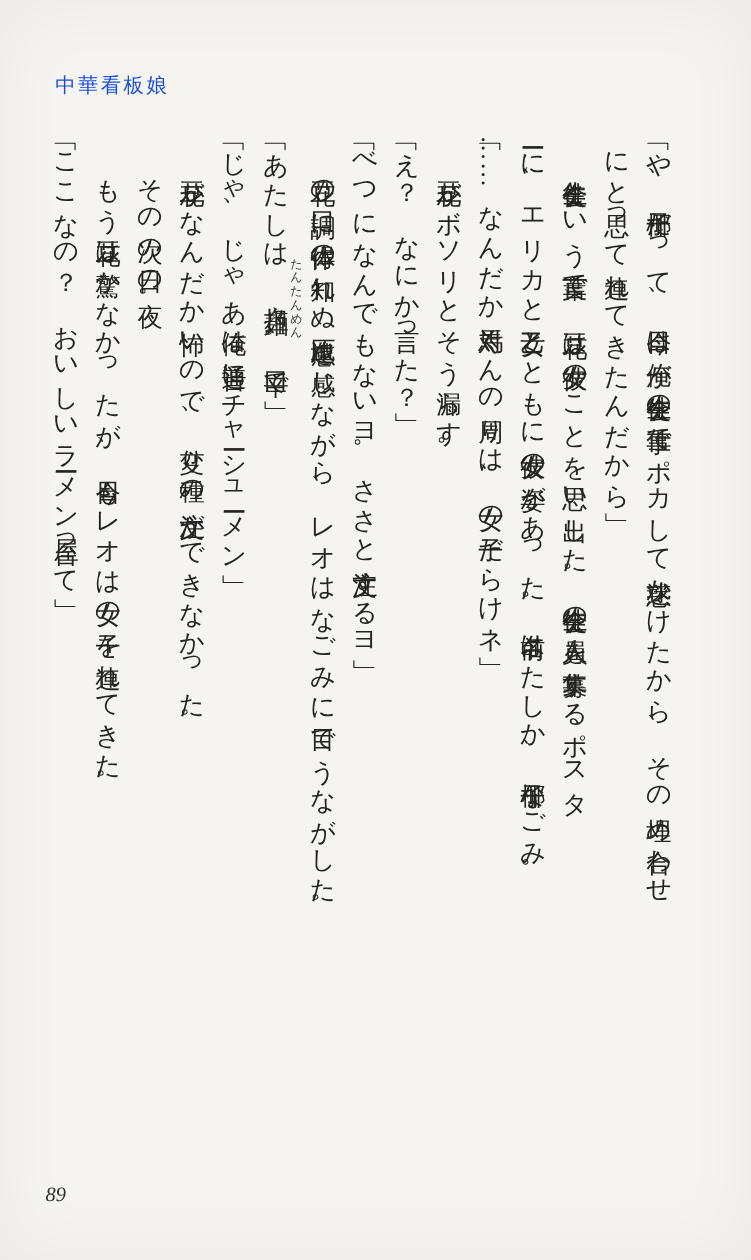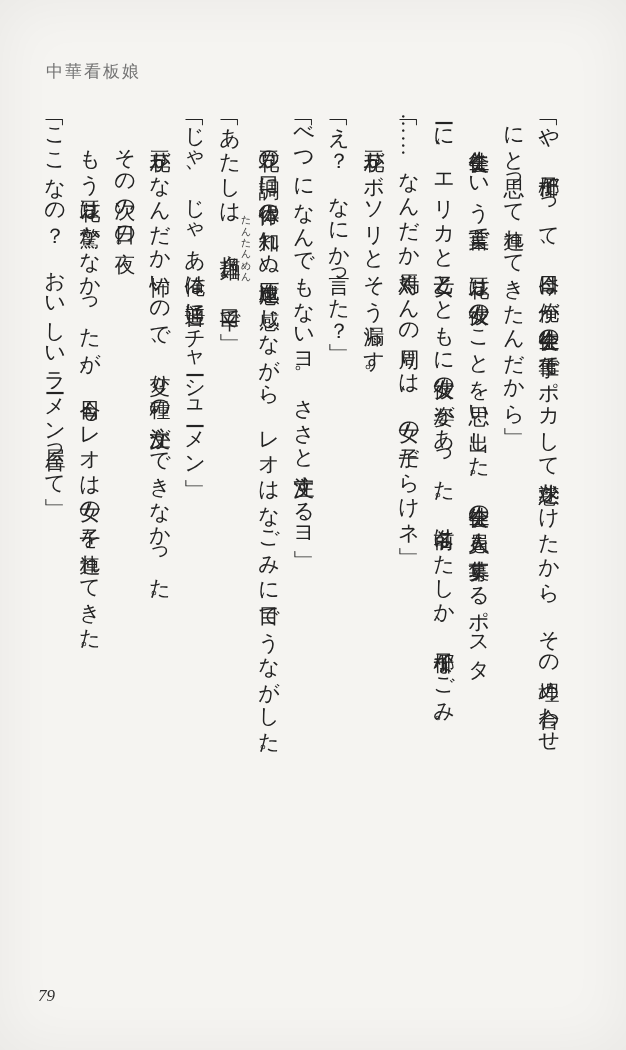--- a/index.html
+++ b/index.html
@@ -16,21 +16,21 @@
     overflow: hidden;
     font-family: "Liberation Serif", "DejaVu Serif", serif;
     color: #262626;
   }
   .running-title {
     position: absolute;
     left: 46px;
     top: 60px;
     font-size: 17px;
     letter-spacing: 2px;
-    color: #737373;
+    color: #1d4ed8;
     white-space: nowrap;
     text-align: right;
   }
   .page-number {
     position: absolute;
     left: 38px;
     top: 986px;
     font-size: 17px;
     font-style: italic;
     color: #2e2e2e;
@@ -78,15 +78,15 @@
     <div class="text-line">「べつになんでもないヨ。ささと注文するヨ」</div>
     <div class="text-line">　豆花の口調に得体の知れぬ圧迫感を感じながら、レオはなごみに目でうながした。</div>
     <div class="text-line"><span>「あたしは</span><ruby><span>担々麺</span><rt>たんたんめん</rt></ruby><span>。辛口で」</span></div>
     <div class="text-line">「じゃ、じゃあ俺は普通にチャーシューメン」</div>
     <div class="text-line">　豆花がなんだか怖いので、変り種の注文ができなかった。</div>
     <div class="text-line">　その次の日の夜。</div>
     <div class="text-line">　もう豆花は驚かなかったが、今日もレオは女の子を連れてきた。</div>
     <div class="text-line">「ここなの？　おいしいラーメン屋台って」</div>
   </div>
 
-  <div class="page-number">79</div>
+  <div class="page-number">89</div>
 
 </div>
 
 </body></html>

